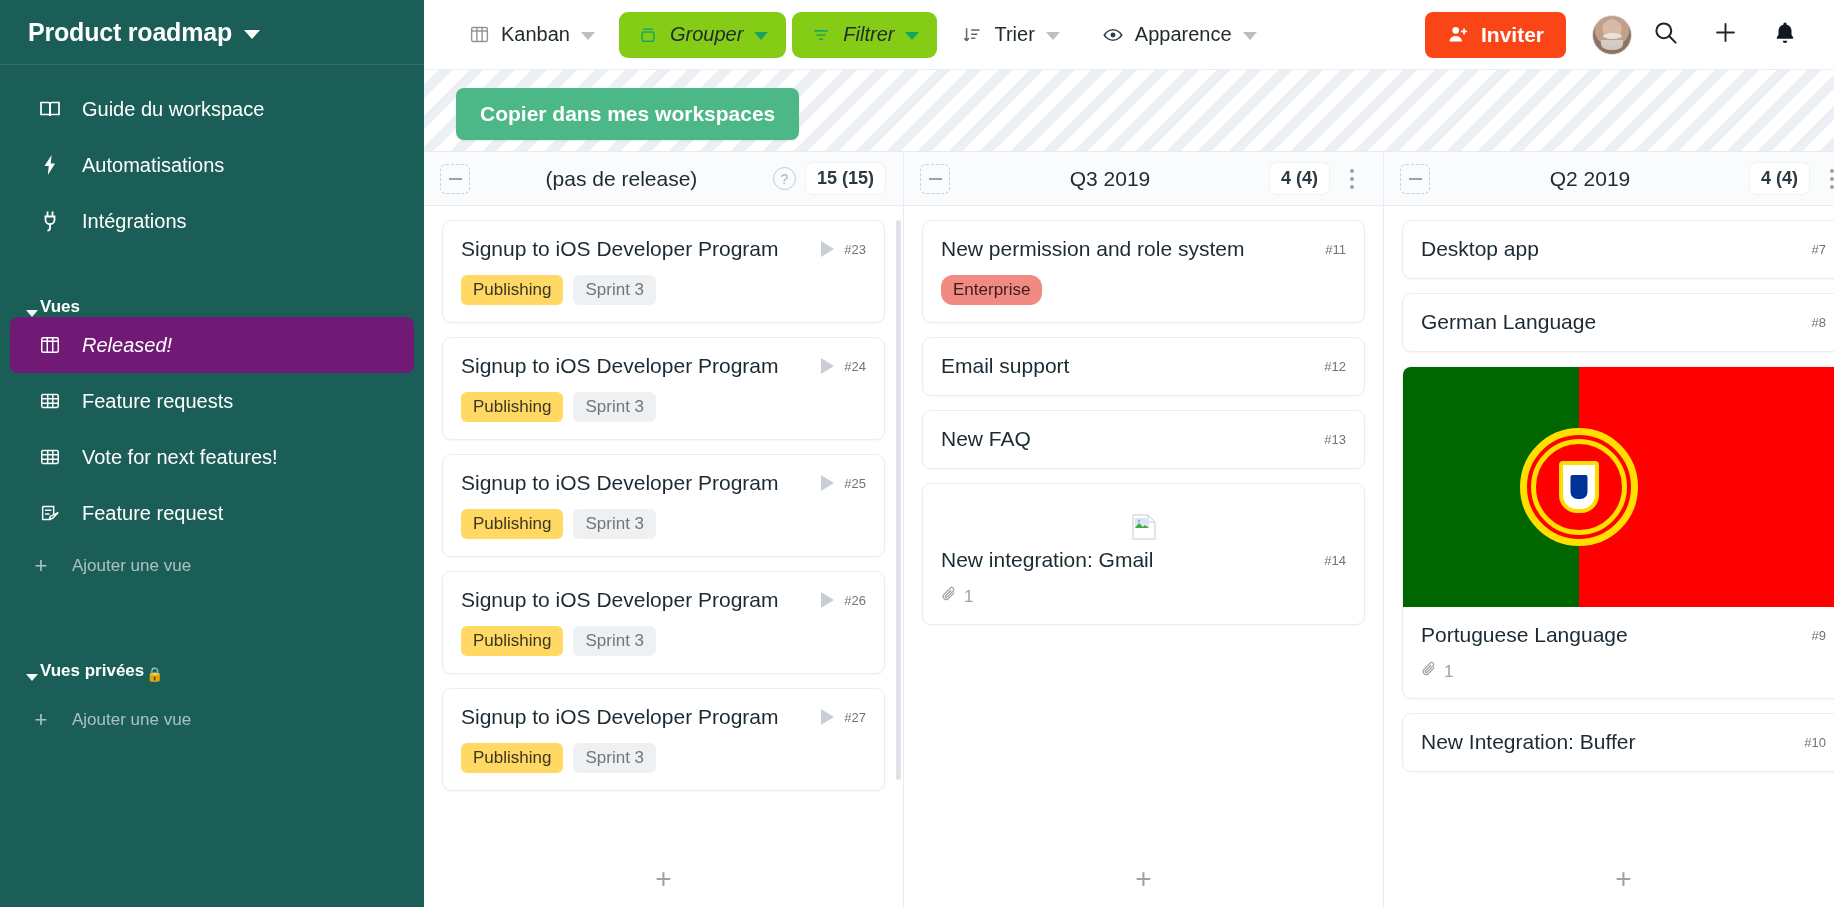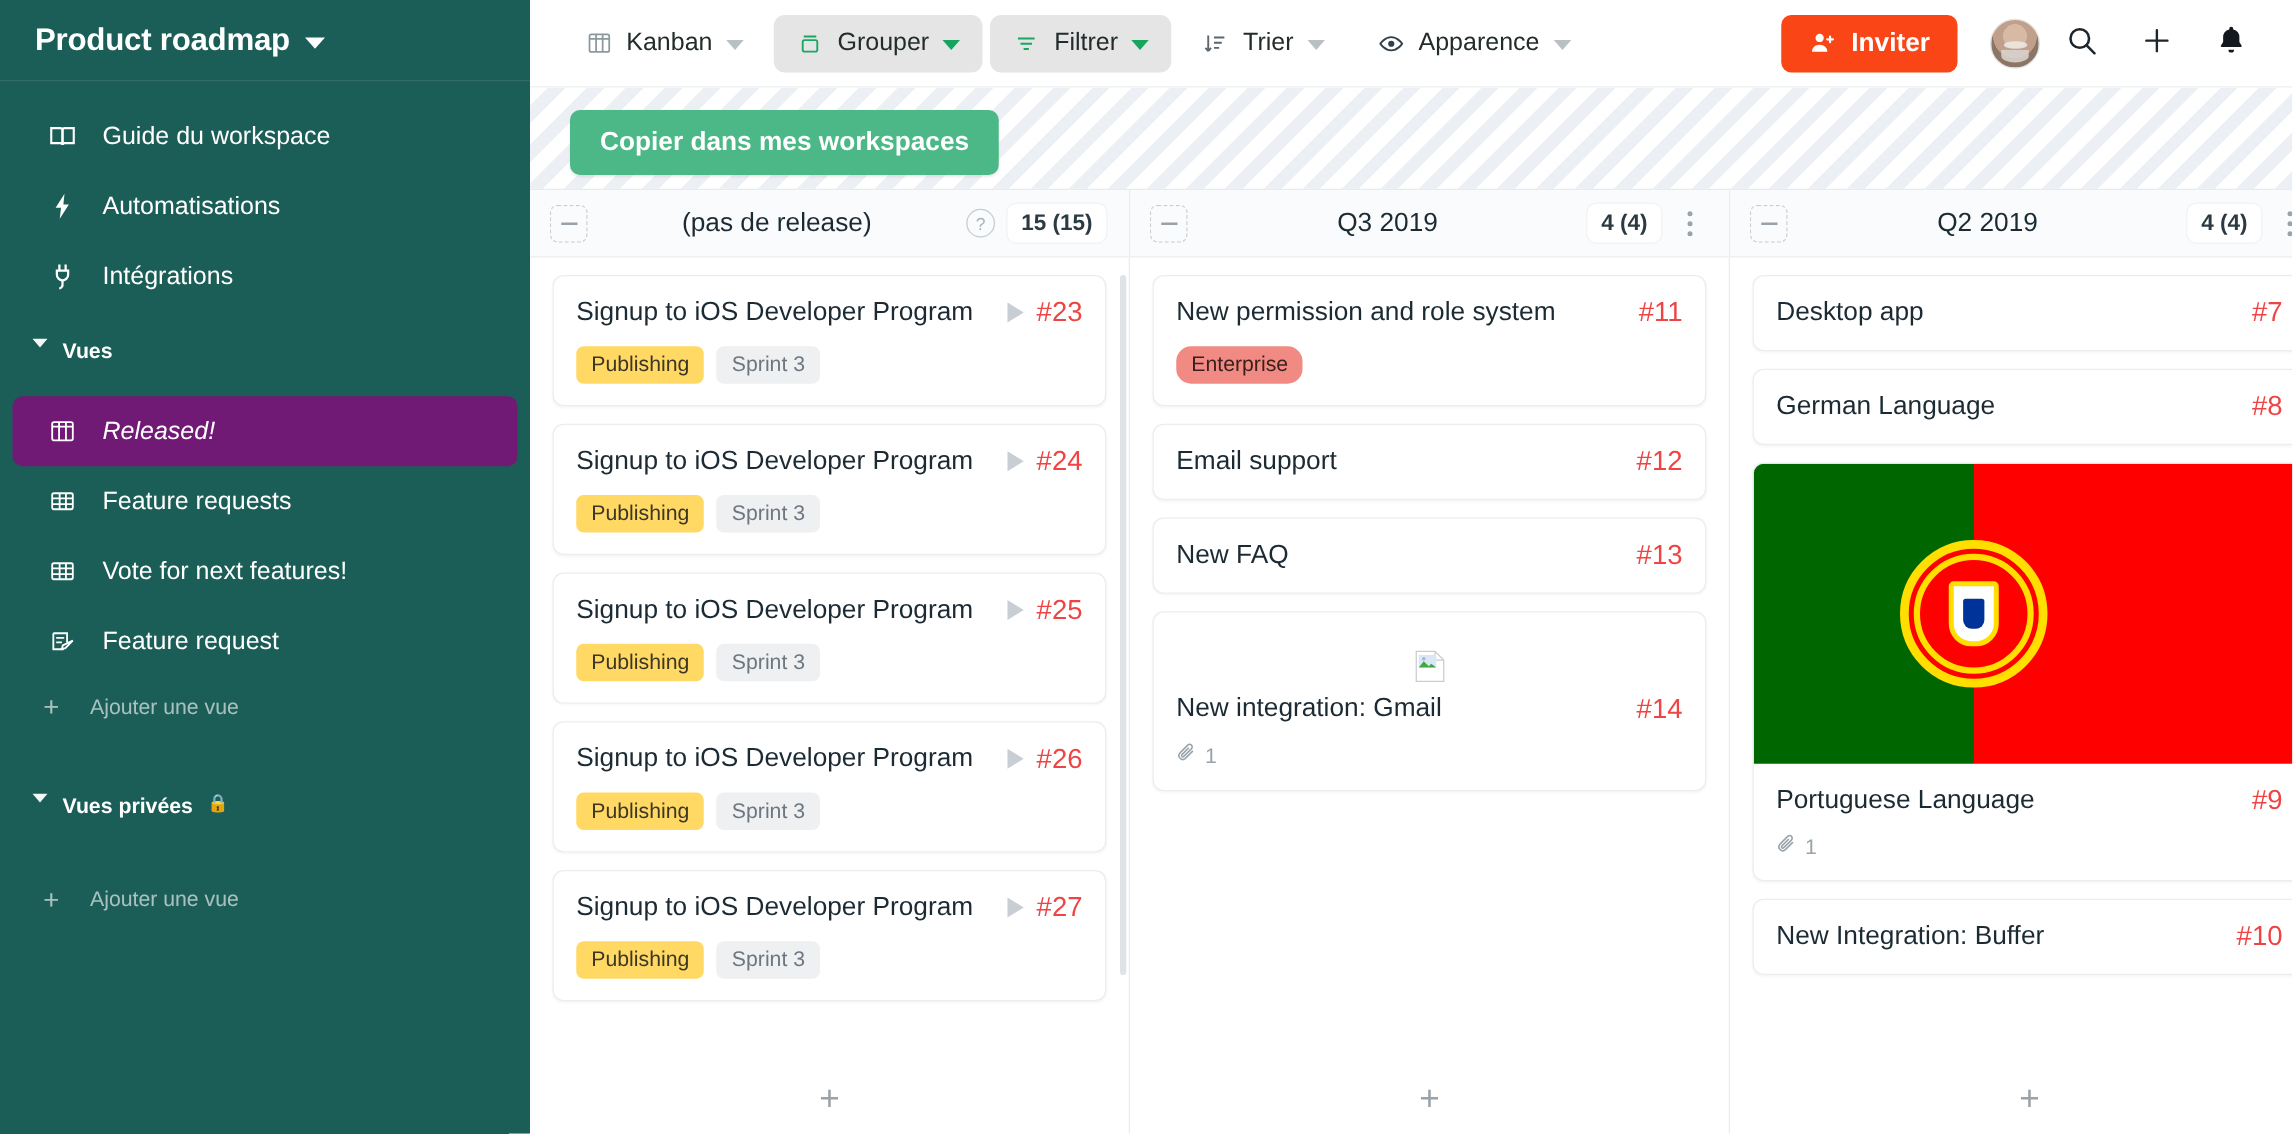--- a/index.html
+++ b/index.html
@@ -36,21 +36,21 @@
     display: flex; align-items: center; gap: 20px;
     height: 56px; padding: 0 28px; margin: 0 10px;
     border-radius: 8px; cursor: pointer;
   }
   .nav-item .lbl { font-size: 20px; color: #ffffff; font-weight: 400; }
   .nav-item.active { background: #701a75; font-style: italic; }
   .nav-icon { width: 24px; height: 24px; display: inline-flex; align-items: center; justify-content: center; flex: 0 0 24px; }
   .nav-icon svg { display: block; }
 
   .section-head {
-    display: flex; align-items: flex-start; gap: 12px;
+    display: flex; align-items: flex-end; gap: 2px;
     padding: 0 26px; height: 46px; margin-top: 22px;
   }
   .section-head .chev {
     width: 0; height: 0; border-left: 6px solid transparent;
     border-right: 6px solid transparent; border-top: 7px solid #ffffff; opacity: .95;
   }
   .section-head .stitle { font-size: 17px; font-weight: 700; color: #ffffff; }
   .lock-ico { font-size: 14px; line-height: 1; }
 
   .add-view {
@@ -67,21 +67,21 @@
     height: 70px; display: flex; align-items: center;
     padding: 0 22px 0 26px; gap: 6px;
     border-bottom: 1px solid #eceff1; background: #fff;
     flex: 0 0 70px; position: relative; z-index: 5;
   }
   .tb-btn {
     display: flex; align-items: center; gap: 11px;
     height: 46px; padding: 0 18px; border-radius: 9px;
     font-size: 20px; color: #222c2b; cursor: pointer; white-space: nowrap;
   }
-  .tb-btn.chip { background: #e5e5e5; }
+  .tb-btn.chip { background: #84cc16; font-style: italic; }
   .tb-btn .tcaret {
     width: 0; height: 0; border-left: 7px solid transparent;
     border-right: 7px solid transparent; border-top: 8px solid #b9c0c3; margin-top: 3px;
   }
   .tb-btn.chip .tcaret { border-top-color: #15a55f; }
   .tb-ico { width: 22px; height: 22px; display: inline-flex; align-items: center; justify-content: center; }
   .tb-spacer { flex: 1; }
 
   .invite-btn {
     display: flex; align-items: center; gap: 12px;
@@ -159,21 +159,21 @@
   .card {
     background: #fff; border: 1px solid #ebeef0; border-radius: 9px;
     margin-bottom: 14px; padding: 16px 18px 17px 18px;
     box-shadow: 0 1px 2px rgba(16,24,40,.04);
     cursor: pointer; position: relative; overflow: hidden;
   }
   .card.flush { padding: 0 0 16px 0; }
   .card-top { display: flex; align-items: center; gap: 10px; }
   .card-title { font-size: 21px; color: #1b2a33; flex: 1; white-space: nowrap; overflow: hidden; }
   .play-ico { width: 0; height: 0; border-top: 8px solid transparent; border-bottom: 8px solid transparent; border-left: 13px solid #c8ced3; flex: 0 0 13px; }
-  .card-num { font-size: 22px; color: #ef4444; white-space: nowrap; }
+  .card-num { font-size: 13px; color: #737373; white-space: nowrap; }
   .tag-row { display: flex; gap: 10px; margin-top: 14px; }
   .tag { font-size: 17px; padding: 5px 12px; border-radius: 6px; white-space: nowrap; }
   .tag.yellow { background: #ffd964; color: #3c3624; }
   .tag.grey { background: #eef0f2; color: #6e7780; }
   .tag.red { background: #f08a82; color: #3a1f1d; border-radius: 12px; }
   .attach { display: flex; align-items: center; gap: 7px; margin-top: 14px; font-size: 17px; color: #9aa3aa; }
   .broken-img {
     width: 26px; height: 26px; margin: 14px auto 8px auto; display: block;
     position: relative; background: #fff;
   }

